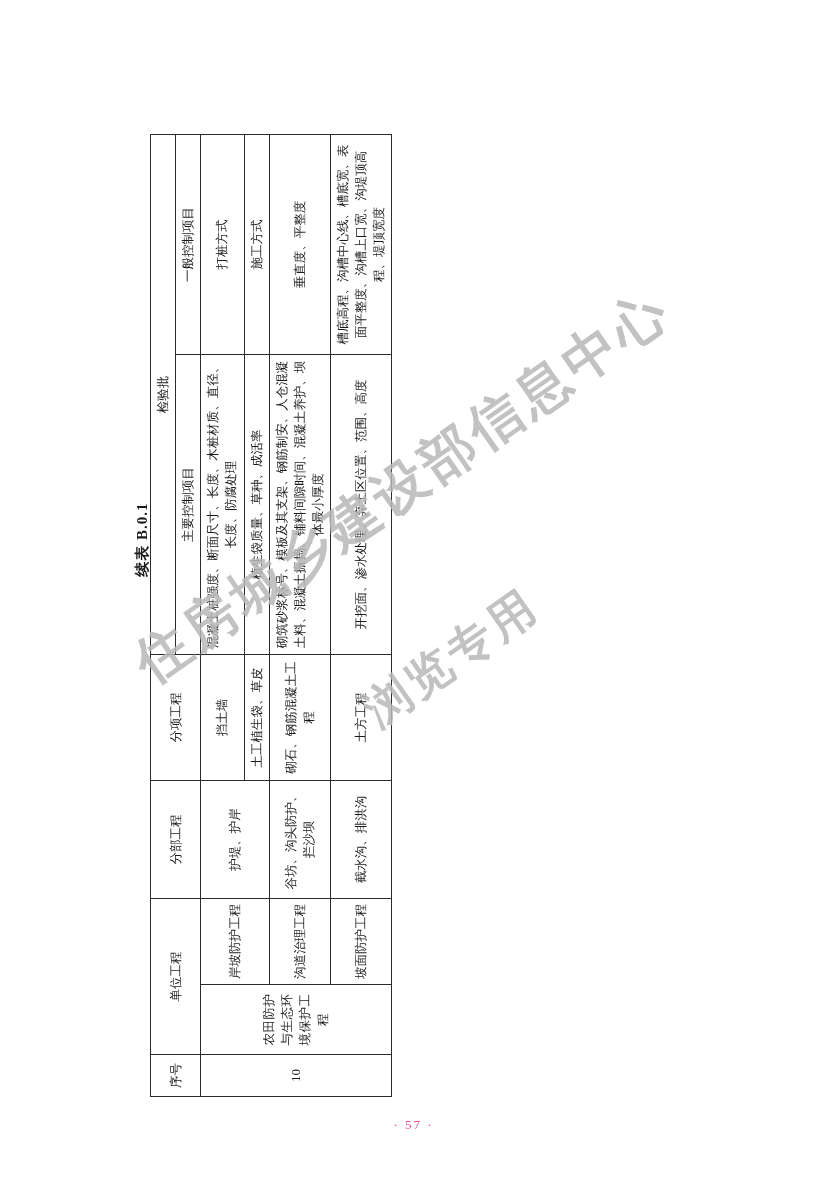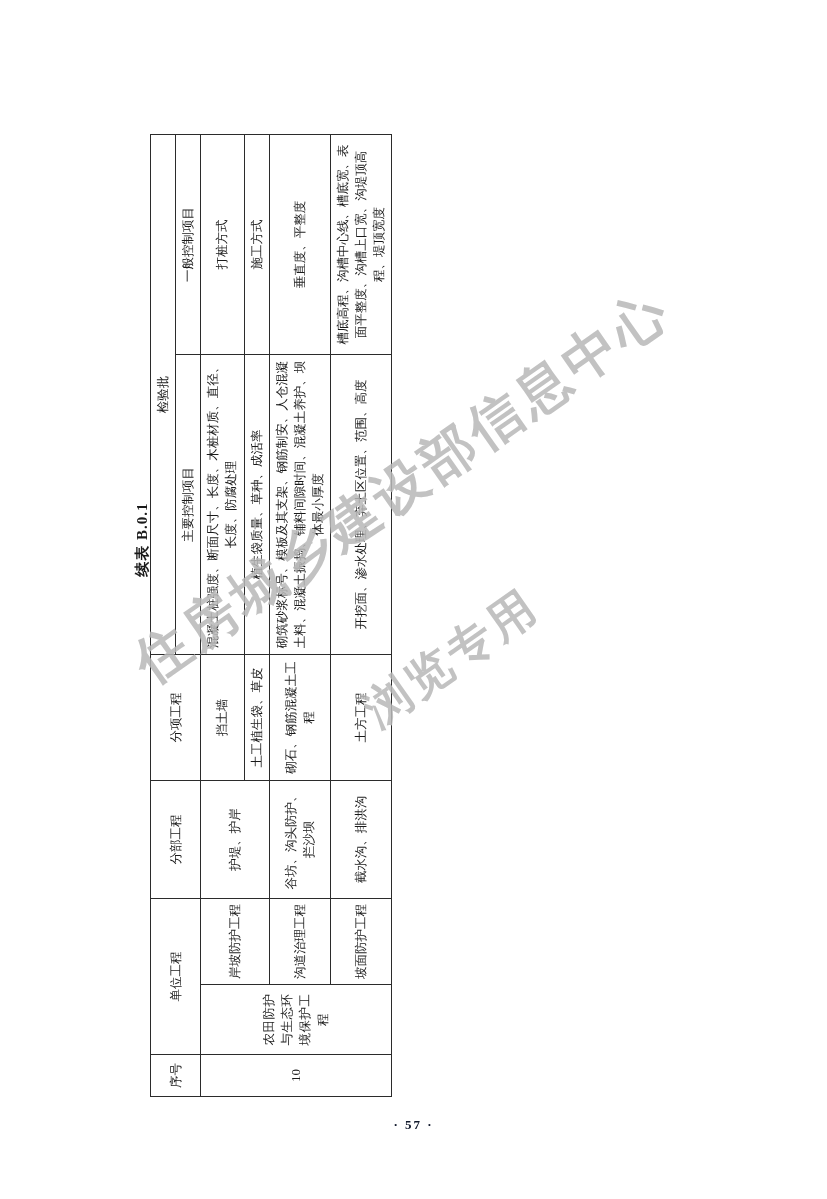--- a/index.html
+++ b/index.html
@@ -108,22 +108,21 @@
 
   
   .page-number {
     position: absolute;
     left: 0;
     right: 0;
     bottom: 66px;
     text-align: center;
     font-size: 13px;
     letter-spacing: 2px;
-    color: #0f172a;
-    font-weight: bold;
+    color: #ec4899;
   }
 </style>
 </head>
 <body>
 
 <div class="page">
 
   <div class="table-title">续表 B.0.1</div>
 
   <div class="rot-wrap">

